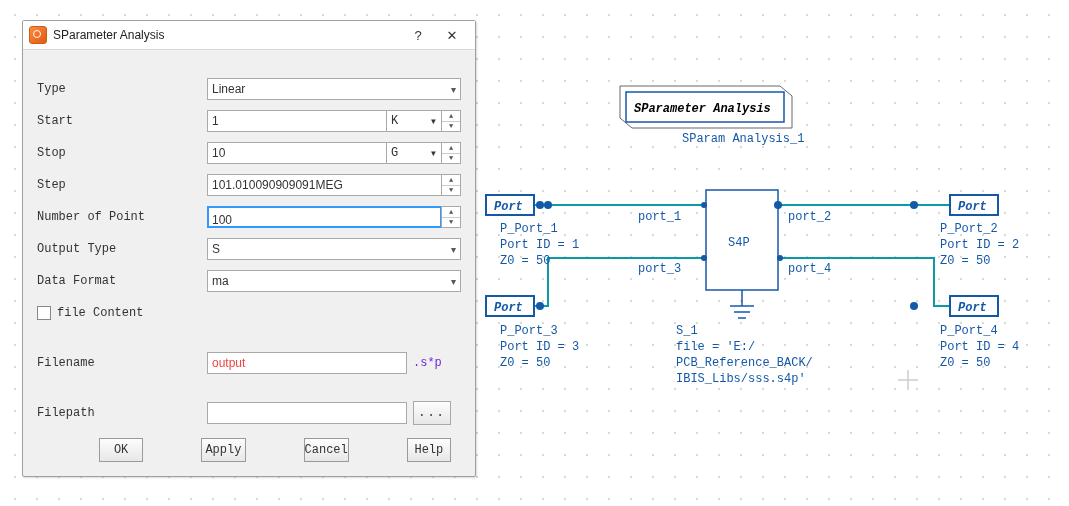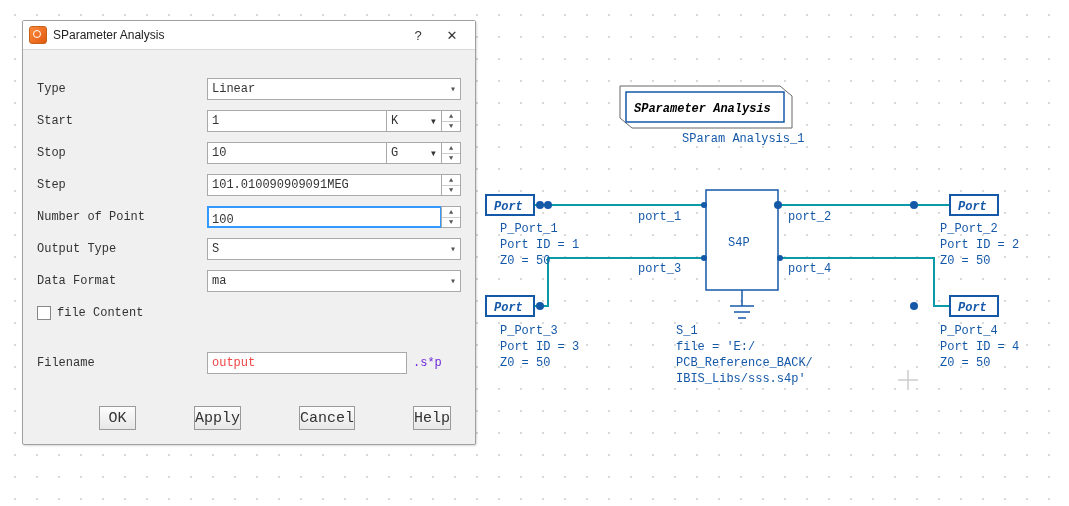--- a/index.html
+++ b/index.html
@@ -11,32 +11,32 @@
   .titlebar{display:flex;align-items:center;height:28px;padding:0 6px 0 6px;background:#fff;border-bottom:1px solid #d9d9d9;}
   .titlebar .app-icon{width:16px;height:16px;border:1px solid #c86018;border-radius:3px;background:linear-gradient(135deg,#ff8a3c,#e05a10);margin-right:6px;position:relative;}
   .titlebar .app-icon::after{content:"";position:absolute;left:3px;top:3px;width:8px;height:8px;border:1px solid #fff;border-radius:50%;box-sizing:border-box;}
   .titlebar .title{flex:0 0 auto;font-size:12px;font-family:"Segoe UI",Arial,sans-serif;}
   .titlebar .spacer{flex:1;}
   .titlebar .winbtn{width:34px;height:28px;display:flex;align-items:center;justify-content:center;font-size:13px;color:#333;cursor:default;}
   .body{padding:26px 14px 12px 14px;font-family:"Consolas","Courier New",monospace;font-size:12px;color:#333;}
   .row{display:flex;align-items:center;height:26px;margin-bottom:6px;}
   .row .label{width:170px;flex:none;}
   .row .field{flex:1;display:flex;align-items:stretch;height:22px;}
-  .combo,.textbox{flex:1;display:flex;align-items:center;background:#fff;border:1px solid #a9a9a9;padding:0 4px;font-family:Liberation Mono, monospace;font-size:12px;color:#333;}
+  .combo,.textbox{flex:1;display:flex;align-items:center;background:#fff;border:1px solid #a9a9a9;padding:0 4px;font-family:Liberation Sans, sans-serif;font-size:12px;color:#333;}
   .combo{justify-content:space-between;}
   .combo .caret{margin-left:4px;font-size:10px;color:#555;}
   .unitcombo{width:46px;flex:none;margin-left:-1px;display:flex;align-items:center;justify-content:space-between;background:#fff;border:1px solid #a9a9a9;padding:0 4px;font-size:12px;}
   .spin{width:18px;flex:none;margin-left:-1px;border:1px solid #a9a9a9;background:#fff;display:flex;flex-direction:column;}
   .spin div{flex:1;display:flex;align-items:center;justify-content:center;font-size:7px;color:#555;border-bottom:1px solid #ccc;}
   .spin div:last-child{border-bottom:none;}
   .focus-row .textbox{border-color:#3399ff;box-shadow:inset 0 0 0 1px #3399ff;align-items:flex-end;}
   .checkbox{width:12px;height:12px;border:1px solid #888;background:#fff;margin-right:6px;margin-left:0;}
   .suffix{margin-left:6px;color:#6d28d9;flex:none;}
   .btnbar{display:flex;justify-content:flex-start;gap:26px;padding:6px 10px 2px 30px;}
-  .btn{width:76px;height:22px;border:1px solid #9a9a9a;background:linear-gradient(#fdfdfd,#e7e7e7);display:flex;align-items:center;justify-content:center;font-family:"Consolas","Courier New",monospace;font-size:15px;margin-left:32px;}
+  .btn{width:76px;height:22px;border:1px solid #9a9a9a;background:linear-gradient(#fdfdfd,#e7e7e7);display:flex;align-items:center;justify-content:center;font-family:"Consolas","Courier New",monospace;font-size:12px;margin-left:32px;}
   .browsebtn{width:36px;height:22px;border:1px solid #a9a9a9;background:linear-gradient(#fdfdfd,#e7e7e7);margin-left:6px;display:flex;align-items:center;justify-content:center;letter-spacing:2px;}
   .gap{height:18px;}
   .placeholder{color:#ef4444;}
   
   svg.schem{position:absolute;left:480px;top:0;width:589px;height:506px;}
   svg.schem text{font-family:"Consolas","Courier New",monospace;font-size:12px;fill:#1458a8;}
   svg.schem text.ital{font-style:italic;font-weight:bold;fill:#000;}
   svg.schem .wire{stroke:#0a9aa8;stroke-width:2;fill:none;}
   svg.schem .node{fill:#1458a8;}
   svg.schem .block{fill:#fff;stroke:#1458a8;stroke-width:1.5;}
@@ -153,20 +153,27 @@
     <div class="row">
       <div class="label">Filename</div>
       <div class="field" style="max-width:200px;">
         <div class="textbox">
               <span class="placeholder">output</span>
             </div>
       </div>
       <div class="suffix">.s*p</div>
     </div>
     <div class="gap"></div>
+    <div class="row">
+      <div class="label">Filepath</div>
+      <div class="field" style="max-width:200px;">
+        <div class="textbox"></div>
+      </div>
+      <div class="browsebtn">...</div>
+    </div>
     <div class="btnbar">
       <div class="btn">OK</div>
       <div class="btn">Apply</div>
       <div class="btn">Cancel</div>
       <div class="btn">Help</div>
     </div>
   </div>
 </div>
 
 <svg class="schem">

